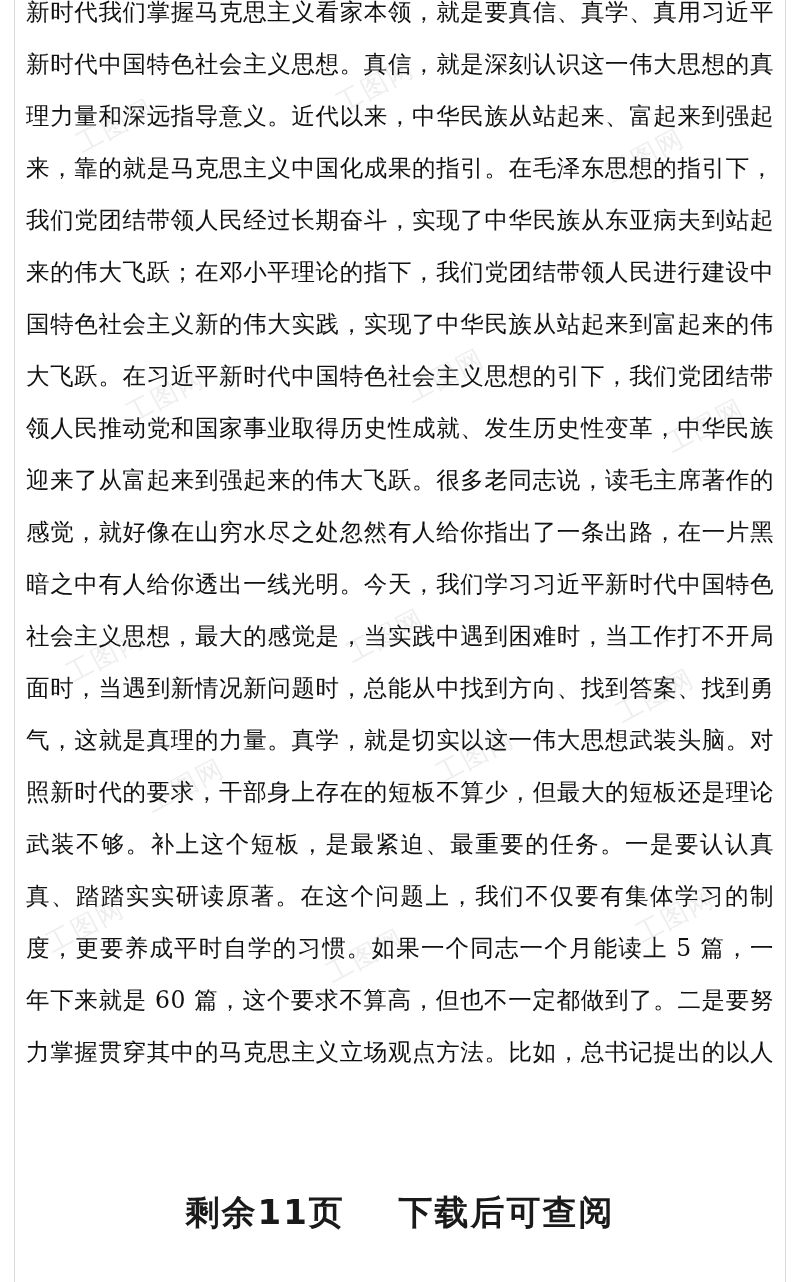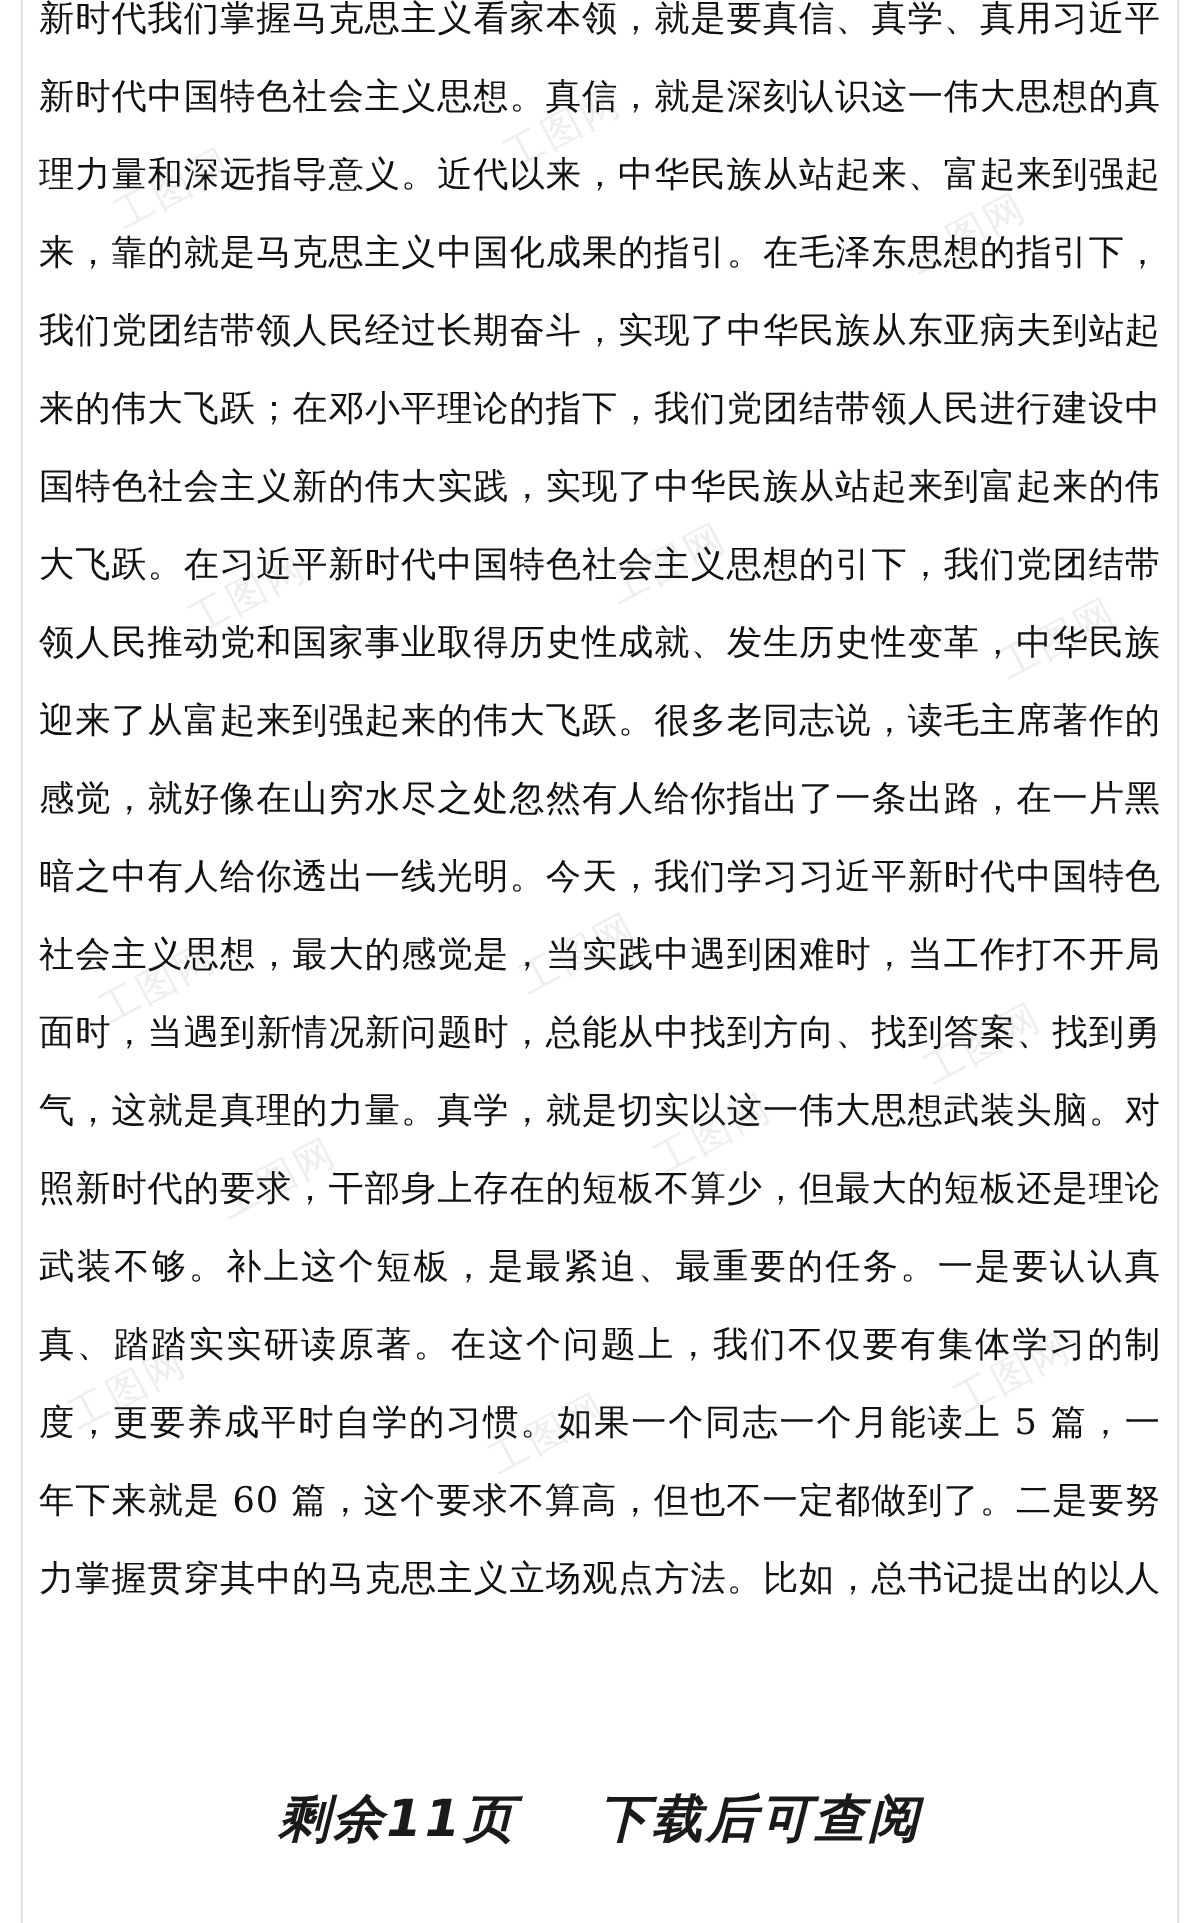--- a/index.html
+++ b/index.html
@@ -85,21 +85,20 @@
     width: 800px;
     text-align: center;
   }
   .footer-text {
     display: inline-block;
     font-family: "DejaVu Sans", "Liberation Sans", sans-serif;
     font-weight: bold;
     font-size: 34px;
     color: #1a1a1a;
     letter-spacing: 2px;
-    font-style: italic;
   }
   .footer-text .gap { display: inline-block; width: 26px; }
 </style>
 </head>
 <body>
 
 <div class="page">
 
   <div class="edge-rule left"></div>
   <div class="edge-rule right"></div>

